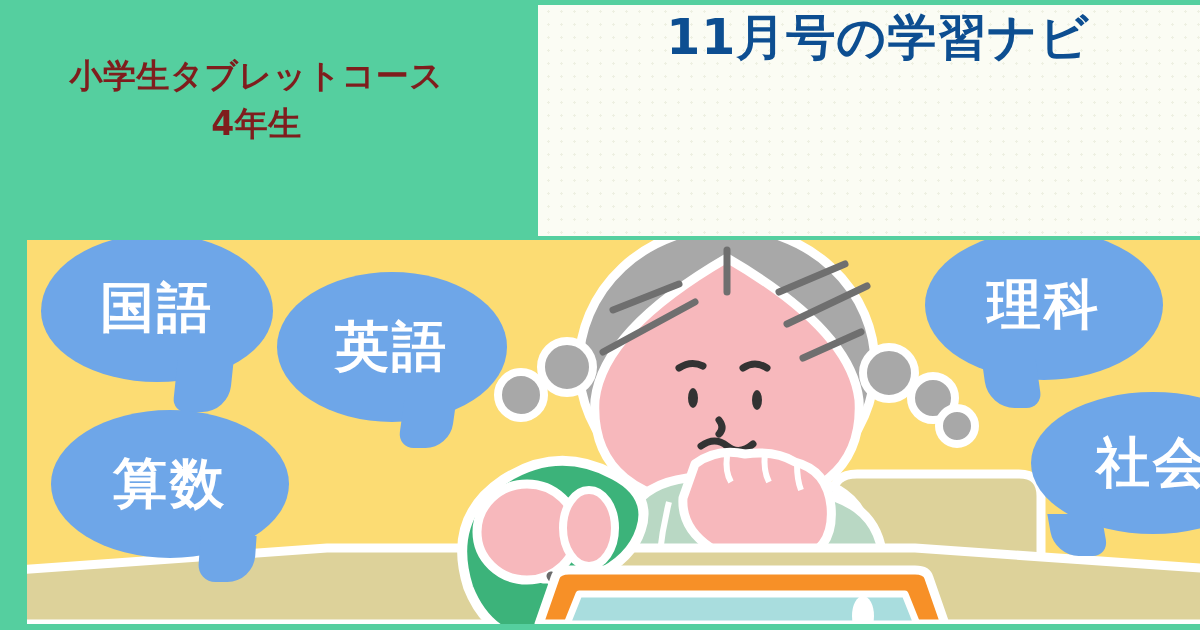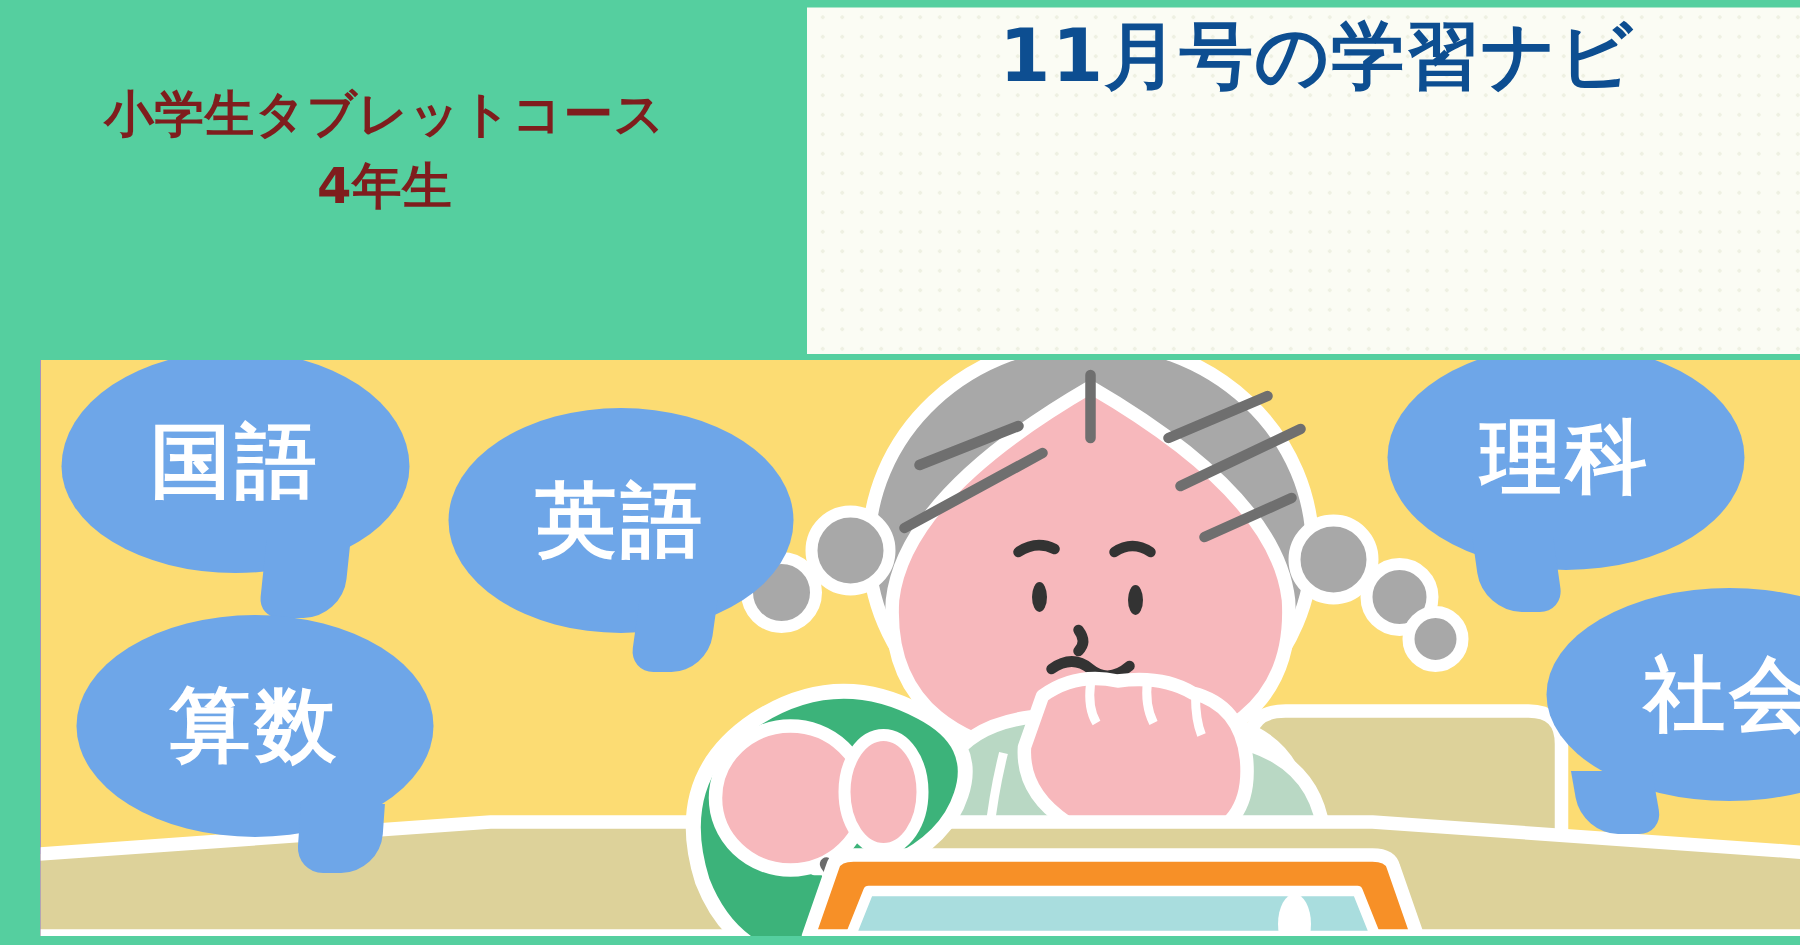--- a/index.html
+++ b/index.html
@@ -95,21 +95,21 @@
   }
   .bubble-kokugo::after {
     width: 56px; height: 52px;
     left: 134px; bottom: -30px;
     border-radius: 0 0 26px 14px;
     transform: skewX(-6deg);
   }
 
   
   .bubble-eigo {
-    left: 272px; top: 32px;
+    left: 250px; top: 32px;
     width: 230px; height: 150px;
     border-radius: 50%;
     font-size: 54px;
     letter-spacing: 3px;
   }
   .bubble-eigo::after {
     width: 52px; height: 48px;
     left: 124px; bottom: -26px;
     border-radius: 0 0 24px 16px;
     transform: skewX(-8deg);

